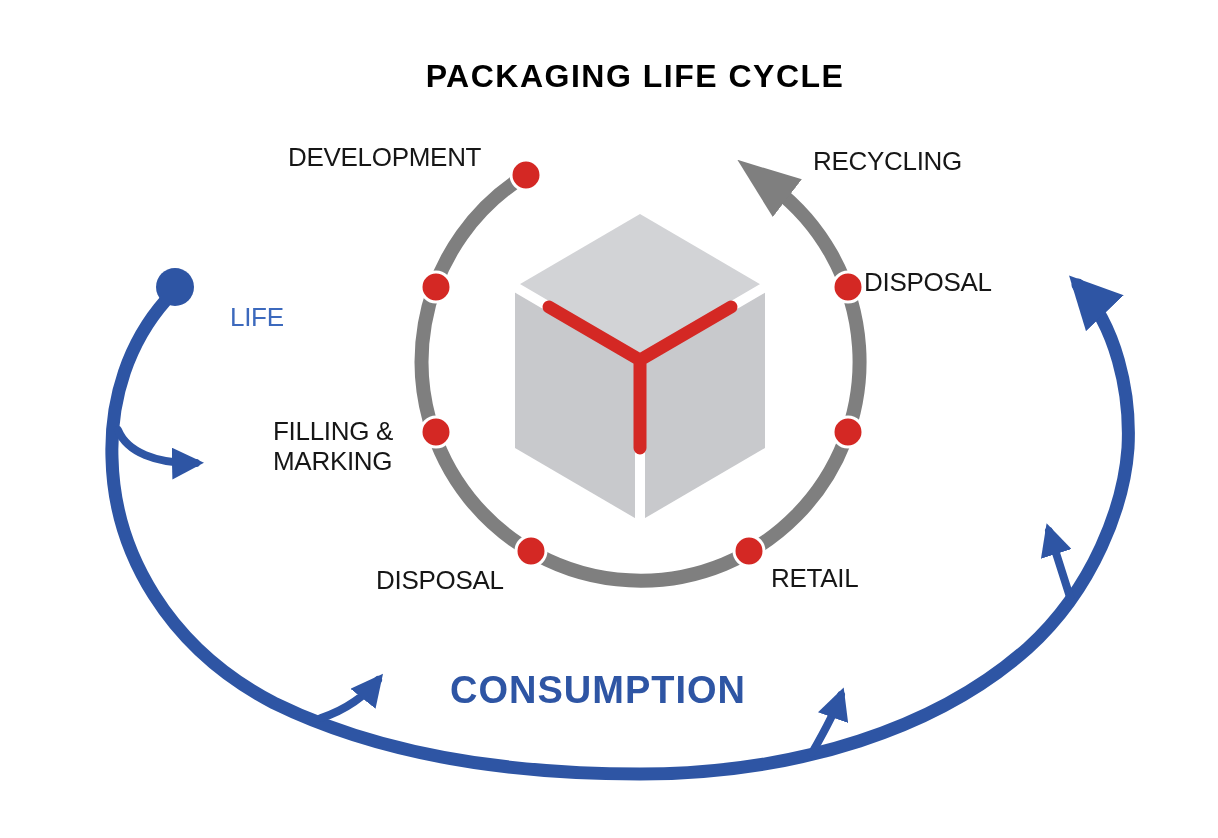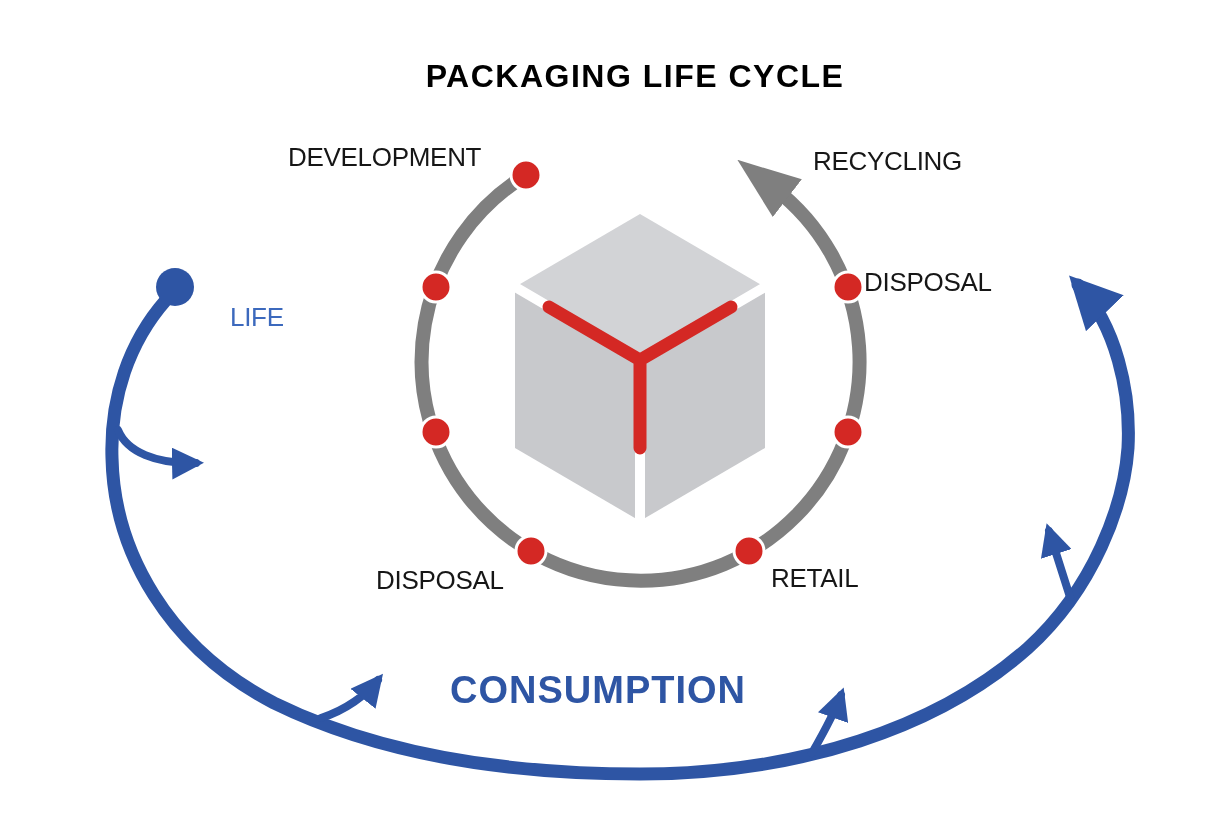--- a/index.html
+++ b/index.html
@@ -76,20 +76,24 @@
       <circle cx="822" cy="287" r="15" style="fill:var(--red)" stroke="#ffffff" stroke-width="3"></circle>
     </g>
   </svg>
 
   <div class="title">PACKAGING LIFE CYCLE</div>
 
   <div class="lbl" id="lbl-development">DEVELOPMENT</div>
 
   <div class="lbl" id="lbl-print">LIFE</div>
 
+  <div class="lbl" id="lbl-filling">
+    <div>FILLING &amp;</div>
+    <div>MARKING</div>
+  </div>
 
   <div class="lbl" id="lbl-logistics">DISPOSAL</div>
 
   <div class="lbl" id="lbl-retail">RETAIL</div>
 
 
   <div class="lbl" id="lbl-disposal">DISPOSAL</div>
 
   <div class="lbl" id="lbl-recycling">RECYCLING</div>
 

